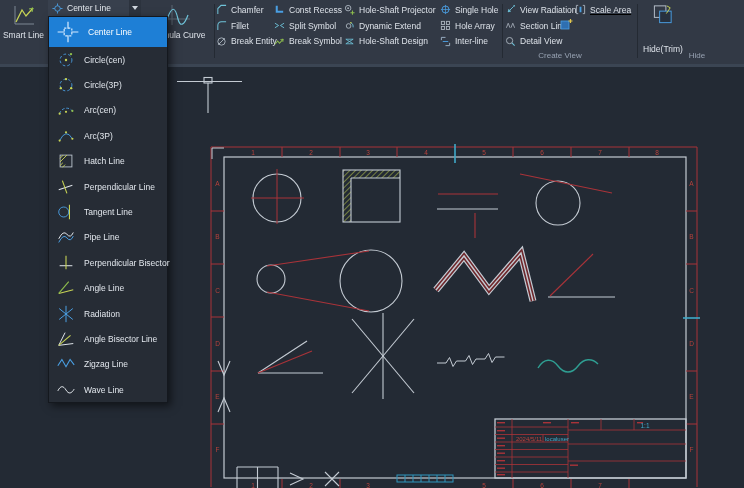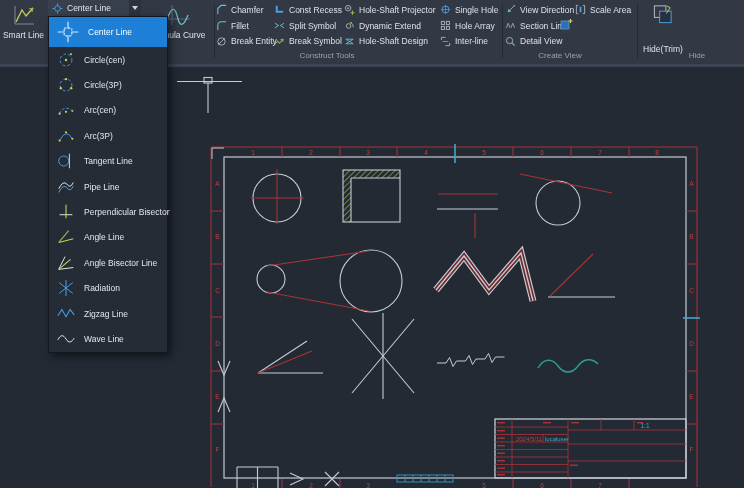--- a/index.html
+++ b/index.html
@@ -195,54 +195,53 @@
       <span class="ic">
         <svg width="11" height="11" viewBox="0 0 12 12">
             <path d="M1.5,4.5 V1.5 H6 M10.5,7.5 V10.5 H6" stroke="#9fb6c9" fill="none"></path>
             <line x1="3" y1="6" x2="9" y2="6" stroke="#4a9fe3"></line>
           </svg>
       </span>
         <span>Inter-line</span>
     </div>
   </div>
 
-  <div class="glabel" style="left:216px;width:222px;">Construct Tools</div>
 
   <div class="vdiv" style="left:502px;"></div>
 
   <div class="scol" style="left:505px;">
     <div class="sbtn">
       <span class="ic">
         <svg width="11" height="11" viewBox="0 0 12 12">
             <path d="M9.5,2.5 L3.5,8.5 M3.5,8.5 l0.8,-3 M3.5,8.5 l3,-0.8" stroke="#6fc3d9" stroke-width="1" fill="none"></path>
             <circle cx="10" cy="2" r="0.9" fill="#6fc3d9"></circle>
           </svg>
       </span>
-        <span>View Direction</span>
+        <span>View Radiation</span>
     </div>
     <div class="sbtn">
       <span class="ic">
         <svg width="11" height="11" viewBox="0 0 12 12">
             <path d="M1.5,8.5 L3.5,3.5 L5.5,8.5 M6.5,8.5 L8.5,3.5 L10.5,8.5" stroke="#aab3bd" stroke-width="0.9" fill="none"></path>
           </svg>
       </span>
         <span>Section Line</span>
     </div>
     <div class="sbtn">
       <span class="ic">
         <svg width="11" height="11" viewBox="0 0 12 12">
             <circle cx="5" cy="5" r="3.4" stroke="#aab3bd" fill="none"></circle>
             <path d="M7.5,7.5 L10.5,10.5" stroke="#6fc3d9" stroke-width="1.2"></path>
           </svg>
       </span>
         <span>Detail View</span>
     </div>
   </div>
 
-  <div class="scol" style="left:575px;">
+  <div class="scol" style="left:575px;text-decoration:underline;">
     <div class="sbtn">
       <span class="ic">
         <svg width="11" height="11" viewBox="0 0 12 12">
             <path d="M3.5,1.5 H1.5 V10.5 H3.5 M8.5,1.5 H10.5 V10.5 H8.5" stroke="#aab3bd" fill="none"></path>
             <rect x="5" y="3" width="2" height="6" fill="#4a9fe3"></rect>
           </svg>
       </span>
         <span>Scale Area</span>
     </div>
   </div>
@@ -332,22 +331,40 @@
       <svg width="20" height="20" viewBox="0 0 22 22">
           <path d="M4,16 Q11,2 18,14" stroke="#4a9fe3" fill="none"></path>
           <circle cx="4" cy="16" r="1.2" fill="#c8d455"></circle>
           <circle cx="11" cy="7" r="1.2" fill="#c8d455"></circle>
           <circle cx="18" cy="14" r="1.2" fill="#c8d455"></circle>
         </svg>
     </span>
     <span class="dlabel">Arc(3P)</span>
   </div>
 
-
-
+  <div class="dd-item">
+    <span class="ic">
+      <svg width="20" height="20" viewBox="0 0 22 22">
+          <rect x="4.5" y="4.5" width="13" height="13" stroke="#b9c2cc" fill="none"></rect>
+          <path d="M4.5,8 l3.5,-3.5 M4.5,12 l7.5,-7.5 M4.5,16 l3,-3 M7,18 l3,-3" stroke="#c8d455" stroke-width="1" fill="none"></path>
+        </svg>
+    </span>
+    <span class="dlabel">Hatch Line</span>
+  </div>
+
+
+  <div class="dd-item">
+    <span class="ic">
+      <svg width="20" height="20" viewBox="0 0 22 22">
+          <line x1="3" y1="14" x2="18" y2="9" stroke="#dfe4e9" stroke-width="1.2"></line>
+          <line x1="7" y1="4" x2="12" y2="18" stroke="#c8d455" stroke-width="1.2"></line>
+        </svg>
+    </span>
+    <span class="dlabel">Perpendicular Line</span>
+  </div>
 
   <div class="dd-item">
     <span class="ic">
       <svg width="20" height="20" viewBox="0 0 22 22">
           <circle cx="8.5" cy="11" r="5.5" stroke="#4a9fe3" fill="none"></circle>
           <line x1="14.8" y1="3" x2="14.8" y2="19" stroke="#c8d455" stroke-width="1.2"></line>
         </svg>
     </span>
     <span class="dlabel">Tangent Line</span>
   </div>
@@ -374,44 +391,44 @@
   </div>
 
   <div class="dd-item">
     <span class="ic">
       <svg width="20" height="20" viewBox="0 0 22 22">
           <line x1="3" y1="17" x2="19" y2="13" stroke="#c8d455" stroke-width="1.2"></line>
           <line x1="3" y1="17" x2="14" y2="4" stroke="#8fbf4d" stroke-width="1.2"></line>
         </svg>
     </span>
     <span class="dlabel">Angle Line</span>
-  </div>
-
-  <div class="dd-item">
-    <span class="ic">
-      <svg width="20" height="20" viewBox="0 0 22 22">
-          <line x1="3" y1="18" x2="19" y2="16" stroke="#dfe4e9" stroke-width="1.1"></line>
-          <line x1="3" y1="18" x2="10" y2="4" stroke="#dfe4e9" stroke-width="1.1"></line>
-          <line x1="3" y1="18" x2="16" y2="7" stroke="#c8d455" stroke-width="1.2"></line>
-        </svg>
-    </span>
-    <span class="dlabel">Angle Bisector Line</span>
   </div>
 
   <div class="dd-item">
     <span class="ic">
       <svg width="20" height="20" viewBox="0 0 22 22">
           <g stroke="#4a9fe3" stroke-width="1.1">
             <line x1="11" y1="2" x2="11" y2="20"></line>
             <line x1="3.5" y1="5" x2="18.5" y2="17"></line>
             <line x1="18.5" y1="5" x2="3.5" y2="17"></line>
           </g>
         </svg>
     </span>
     <span class="dlabel">Radiation</span>
+  </div>
+
+  <div class="dd-item">
+    <span class="ic">
+      <svg width="20" height="20" viewBox="0 0 22 22">
+          <line x1="3" y1="18" x2="19" y2="16" stroke="#dfe4e9" stroke-width="1.1"></line>
+          <line x1="3" y1="18" x2="10" y2="4" stroke="#dfe4e9" stroke-width="1.1"></line>
+          <line x1="3" y1="18" x2="16" y2="7" stroke="#c8d455" stroke-width="1.2"></line>
+        </svg>
+    </span>
+    <span class="dlabel">Angle Bisector Line</span>
   </div>
 
   <div class="dd-item">
     <span class="ic">
       <svg width="20" height="20" viewBox="0 0 22 22">
           <polyline points="2,13 6.5,6 11,14 15.5,6 20,12" stroke="#4a9fe3" stroke-width="1.2" fill="none"></polyline>
         </svg>
     </span>
     <span class="dlabel">Zigzag Line</span>
   </div>

